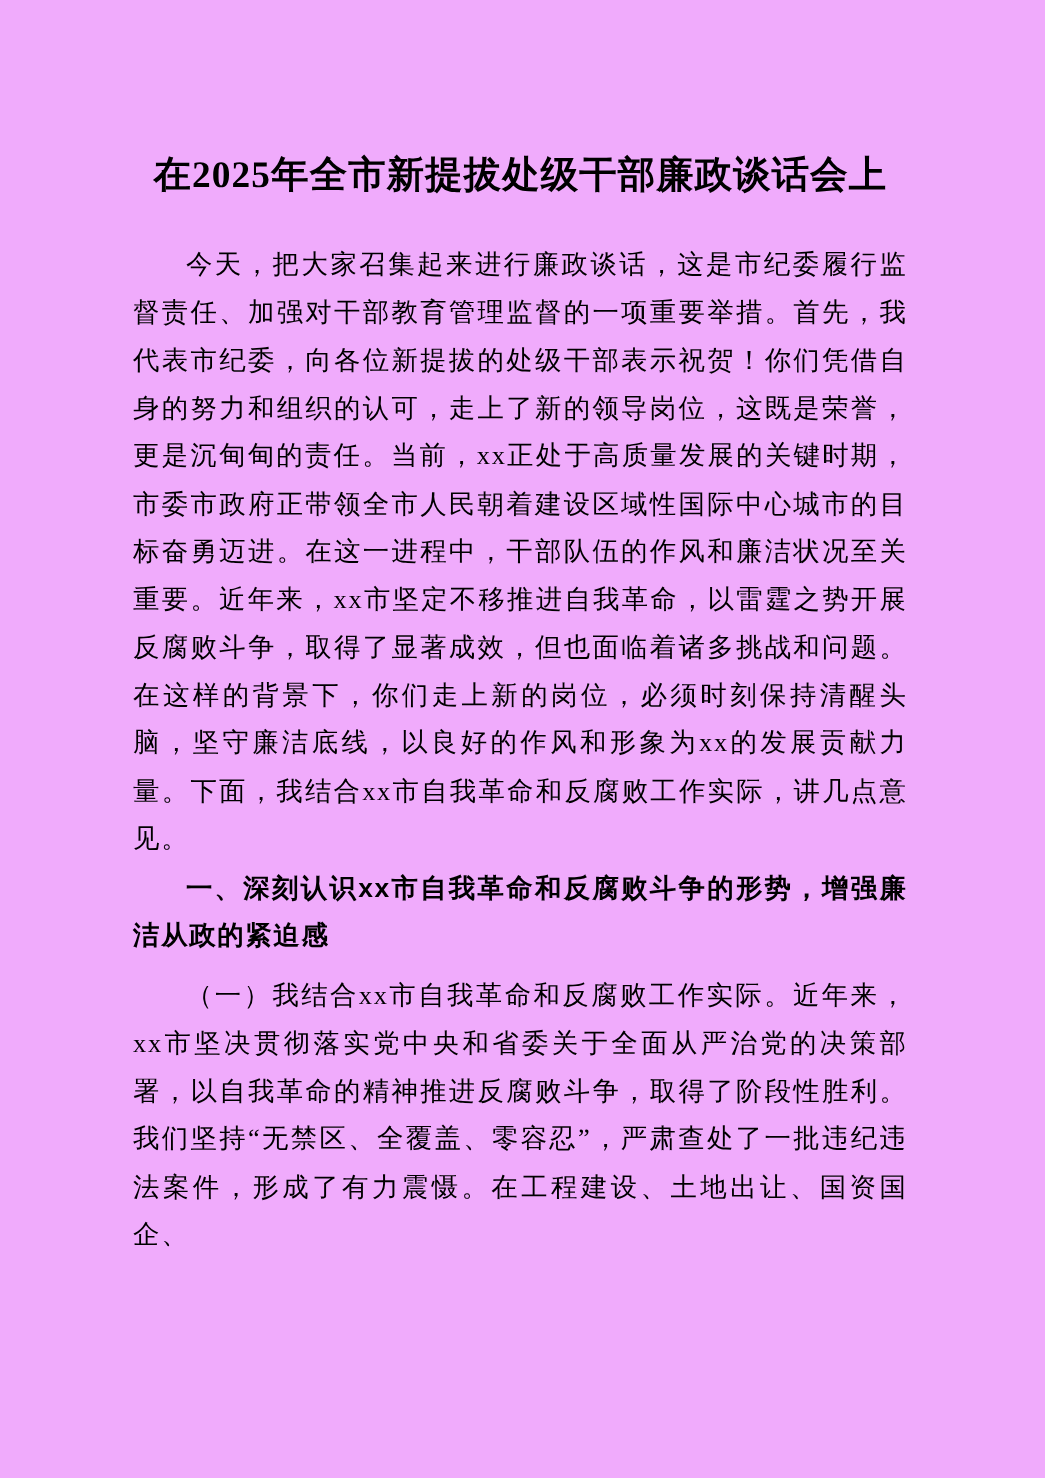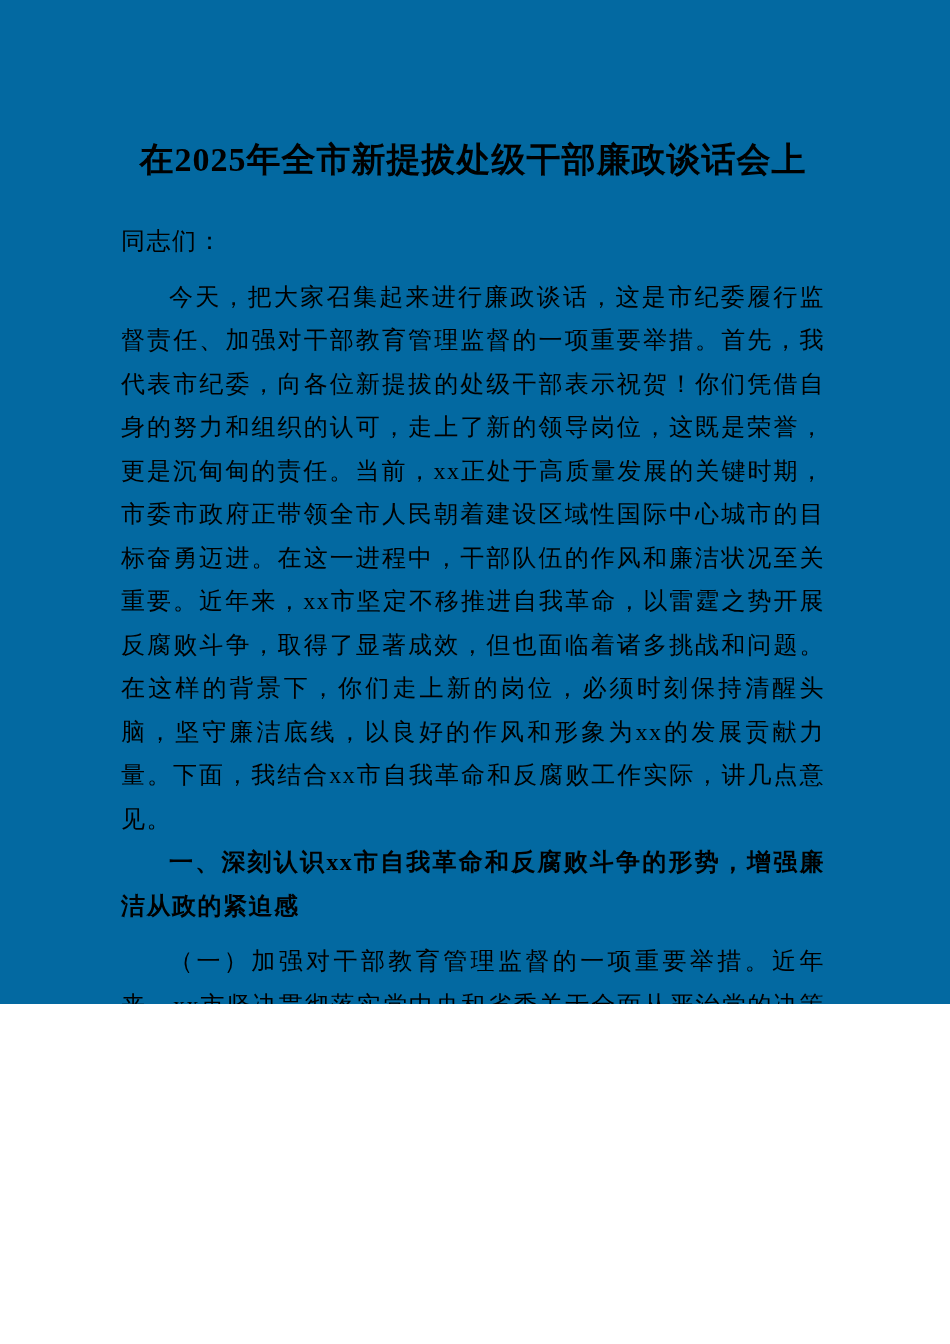--- a/index.html
+++ b/index.html
@@ -3,22 +3,22 @@
 <meta charset="utf-8">
 <style>
   html, body {
     margin: 0;
     padding: 0;
     background: #ffffff;
   }
   .page {
     position: relative;
     width: 950px;
-    height: 1004px;
-    background: #0369a1;
+    height: 1344px;
+    background: #f0abfc;
     color: #000000;
     overflow: hidden;
     font-family: "Liberation Serif", "DejaVu Serif", serif;
   }
   .content {
     box-sizing: border-box;
     width: 950px;
     padding: 134px 125px 0 121px;
   }
   .doc-title {
@@ -36,37 +36,36 @@
   .section-heading {
     margin: 0;
     font-size: 24px;
     line-height: 43.5px;
     letter-spacing: 1.5px;
     text-align: justify;
   }
   .salutation { text-indent: 0; }
   .body-para { text-indent: 2em; margin-top: 12px; }
   .section-heading {
-    font-family: Liberation Serif, serif;
+    font-family: Liberation Sans, sans-serif;
     font-weight: bold;
     text-indent: 2em;
   }
 </style>
 </head>
 <body>
 
 <div class="page">
   <div class="content">
 
     <h1 class="doc-title">
       <span class="title-line">在2025年全市新提拔处级干部廉政谈话会上</span>
     </h1>
 
-    <p class="salutation">同志们：</p>
 
     <p class="body-para">今天，把大家召集起来进行廉政谈话，这是市纪委履行监督责任、加强对干部教育管理监督的一项重要举措。首先，我代表市纪委，向各位新提拔的处级干部表示祝贺！你们凭借自身的努力和组织的认可，走上了新的领导岗位，这既是荣誉，更是沉甸甸的责任。当前，xx正处于高质量发展的关键时期，市委市政府正带领全市人民朝着建设区域性国际中心城市的目标奋勇迈进。在这一进程中，干部队伍的作风和廉洁状况至关重要。近年来，xx市坚定不移推进自我革命，以雷霆之势开展反腐败斗争，取得了显著成效，但也面临着诸多挑战和问题。在这样的背景下，你们走上新的岗位，必须时刻保持清醒头脑，坚守廉洁底线，以良好的作风和形象为xx的发展贡献力量。下面，我结合xx市自我革命和反腐败工作实际，讲几点意见。</p>
 
     <h2 class="section-heading">一、深刻认识xx市自我革命和反腐败斗争的形势，增强廉洁从政的紧迫感</h2>
 
-    <p class="body-para"><span>（一）加强对干部教育管理监督的一项重要举措。</span><span>近年来，xx市坚决贯彻落实党中央和省委关于全面从严治党的决策部署，以自我革命的精神推进反腐败斗争，取得了阶段性胜利。我们坚持“无禁区、全覆盖、零容忍”，严肃查处了一批违纪违法案件，形成了有力震慑。在工程建设、土地出让、国资国企、</span></p>
+    <p class="body-para"><span>（一）我结合xx市自我革命和反腐败工作实际。</span><span>近年来，xx市坚决贯彻落实党中央和省委关于全面从严治党的决策部署，以自我革命的精神推进反腐败斗争，取得了阶段性胜利。我们坚持“无禁区、全覆盖、零容忍”，严肃查处了一批违纪违法案件，形成了有力震慑。在工程建设、土地出让、国资国企、</span></p>
 
   </div>
 </div>
 
 </body></html>

